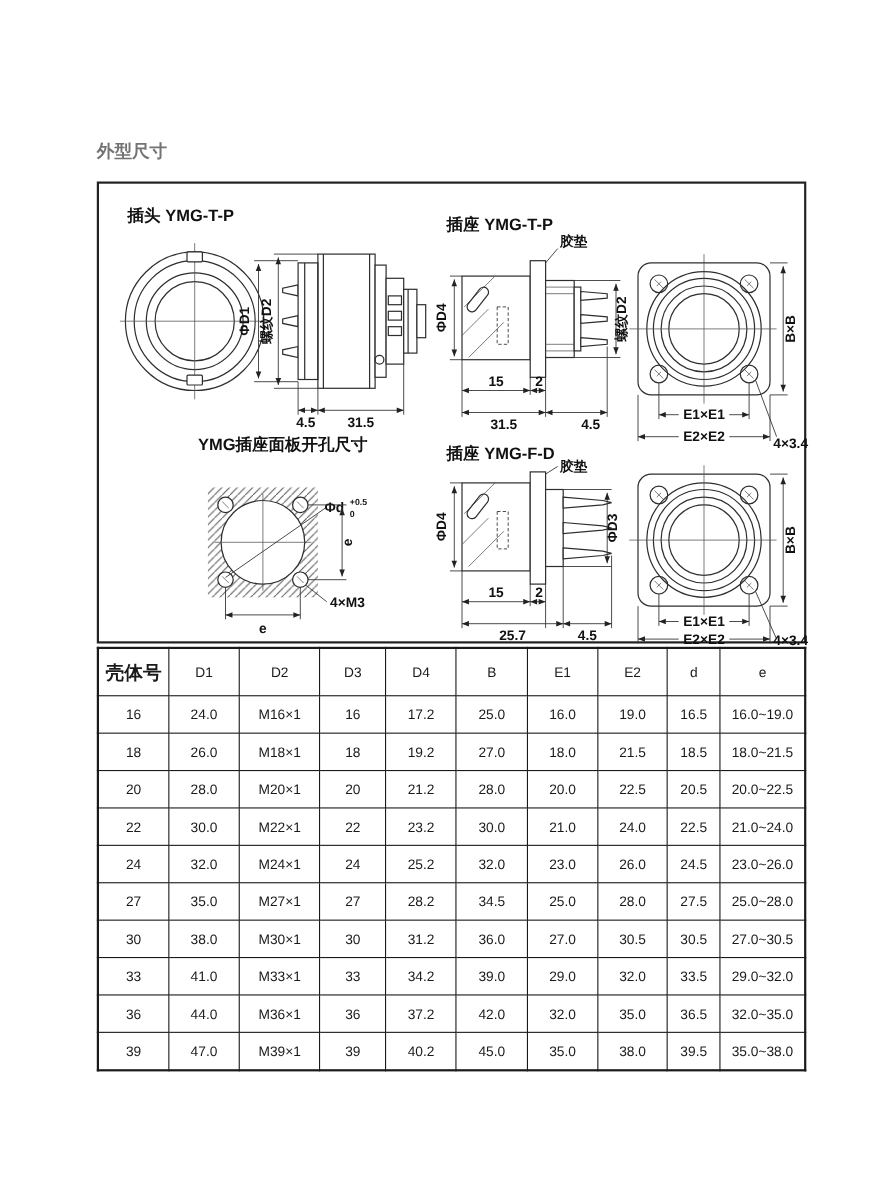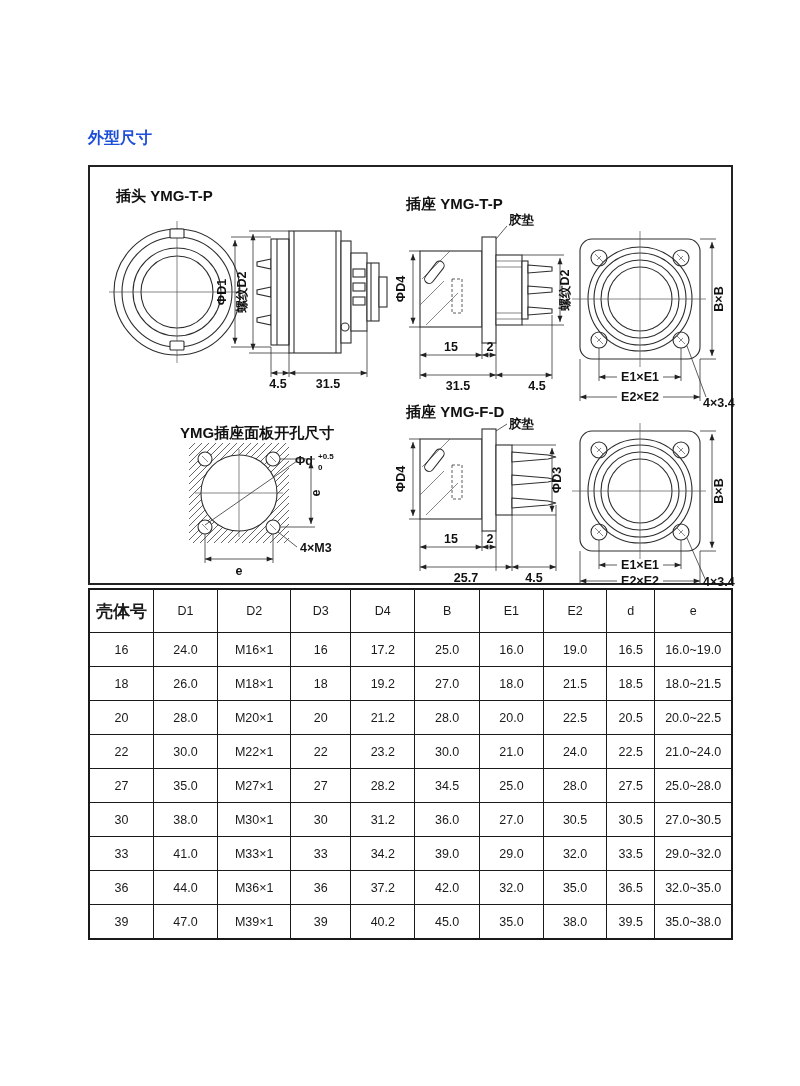--- a/index.html
+++ b/index.html
@@ -7,21 +7,21 @@
         font-family:"Liberation Sans",sans-serif;color:#1a1a1a;overflow:hidden;}
   .abs{position:absolute;}
 
   
   .banner{left:288px;top:62px;width:440px;height:31px;background:#686868;
           clip-path:polygon(0 0,calc(100% - 26px) 0,100% 100%,0 100%);}
   .banner span{display:block;line-height:31px;padding-left:34px;color:#fff;
                font-size:21px;font-weight:bold;letter-spacing:1px;white-space:nowrap;}
 
   
-  .section-title{left:88px;top:128px;font-size:16px;font-weight:bold;color:#1d4ed8;}
+  .section-title{left:88px;top:128px;font-size:16px;font-weight:bold;color:#737373;}
 
   
   .draw-box{left:88px;top:165px;width:645px;height:420px;border:2px solid #222;box-sizing:border-box;}
   .dtitle{position:absolute;font-size:15px;font-weight:bold;color:#111;white-space:nowrap;}
 
   svg{position:absolute;overflow:visible;}
   svg text{font-family:"Liberation Sans",sans-serif;fill:#111;}
   .ln{stroke:#2e2e2e;stroke-width:1.1;fill:none;}
   .lnw{stroke:#2e2e2e;stroke-width:1.1;fill:#fff;}
   .thin{stroke:#555;stroke-width:0.7;fill:none;}
@@ -43,21 +43,21 @@
 
 <div class="page">
 
 
   <div class="abs section-title">外型尺寸</div>
 
   <div class="abs draw-box">
 
     <div class="dtitle" style="left:26px;top:20px;">插头 YMG-T-P</div>
     <div class="dtitle" style="left:316px;top:28px;">插座 YMG-T-P</div>
-    <div class="dtitle" style="left:90px;top:228px;margin-top:29px;">YMG插座面板开孔尺寸</div>
+    <div class="dtitle" style="left:90px;top:228px;">YMG插座面板开孔尺寸</div>
     <div class="dtitle" style="left:316px;top:236px;">插座 YMG-F-D</div>
 
     <svg style="left:5px;top:40px;" width="310" height="215" viewBox="0 0 310 215">
       <defs>
         <marker id="ae" viewBox="0 0 8 6" refX="7.5" refY="3" markerWidth="9" markerHeight="7" orient="auto">
           <path d="M0.5,0.2 L7.5,3 L0.5,5.8 Z" fill="#222"></path>
         </marker>
         <marker id="as" viewBox="0 0 8 6" refX="0.5" refY="3" markerWidth="9" markerHeight="7" orient="auto">
           <path d="M7.5,0.2 L0.5,3 L7.5,5.8 Z" fill="#222"></path>
         </marker>
@@ -338,20 +338,32 @@
             <td>M22×1</td>
             <td>22</td>
             <td>23.2</td>
             <td>30.0</td>
             <td>21.0</td>
             <td>24.0</td>
             <td>22.5</td>
             <td>21.0~24.0</td>
           </tr>
           <tr>
+            <td>24</td>
+            <td>32.0</td>
+            <td>M24×1</td>
+            <td>24</td>
+            <td>25.2</td>
+            <td>32.0</td>
+            <td>23.0</td>
+            <td>26.0</td>
+            <td>24.5</td>
+            <td>23.0~26.0</td>
+          </tr>
+          <tr>
             <td>27</td>
             <td>35.0</td>
             <td>M27×1</td>
             <td>27</td>
             <td>28.2</td>
             <td>34.5</td>
             <td>25.0</td>
             <td>28.0</td>
             <td>27.5</td>
             <td>25.0~28.0</td>

